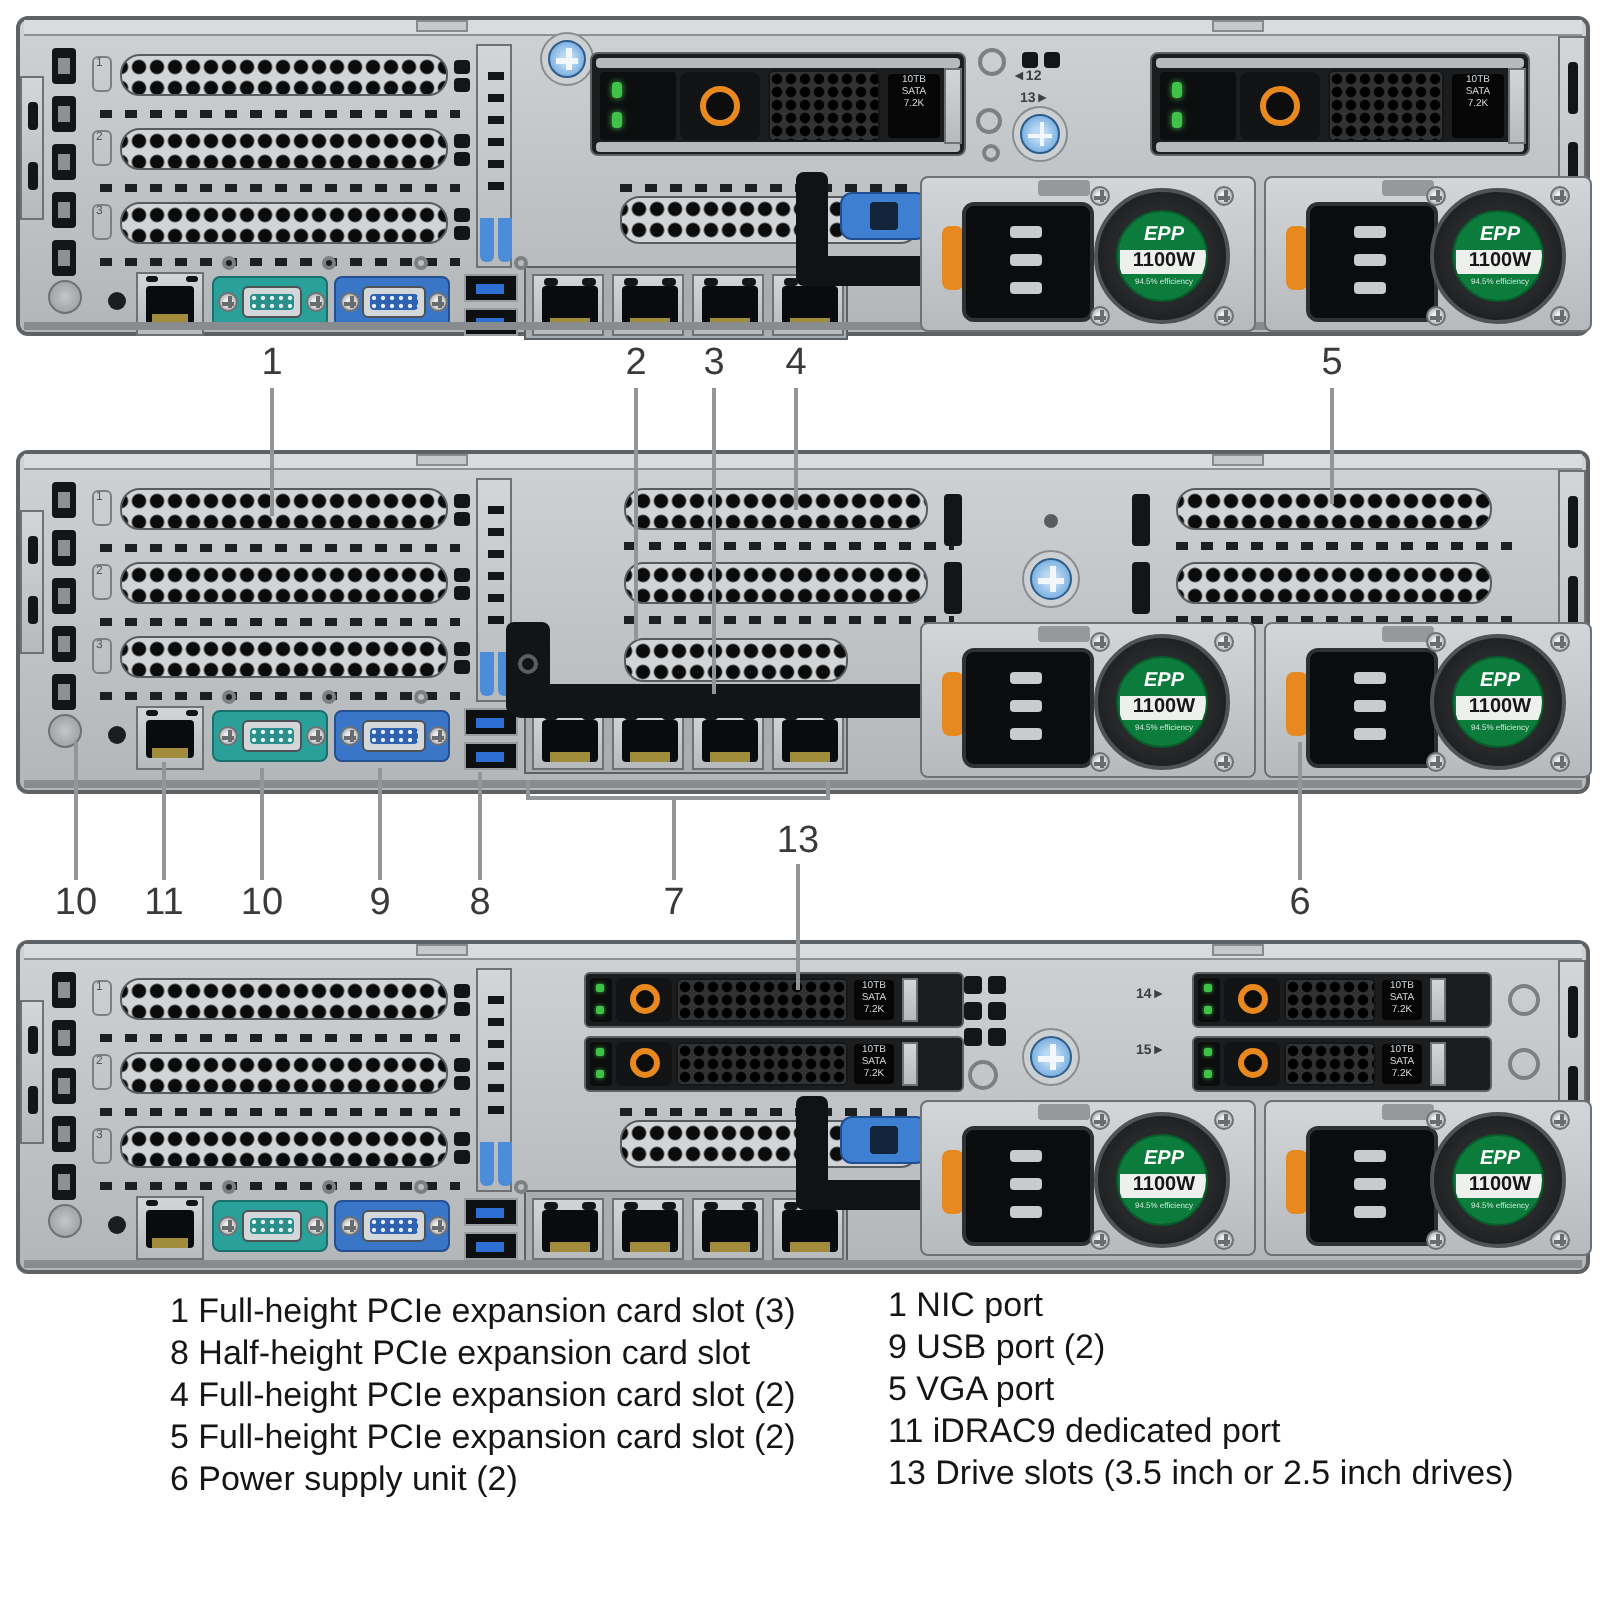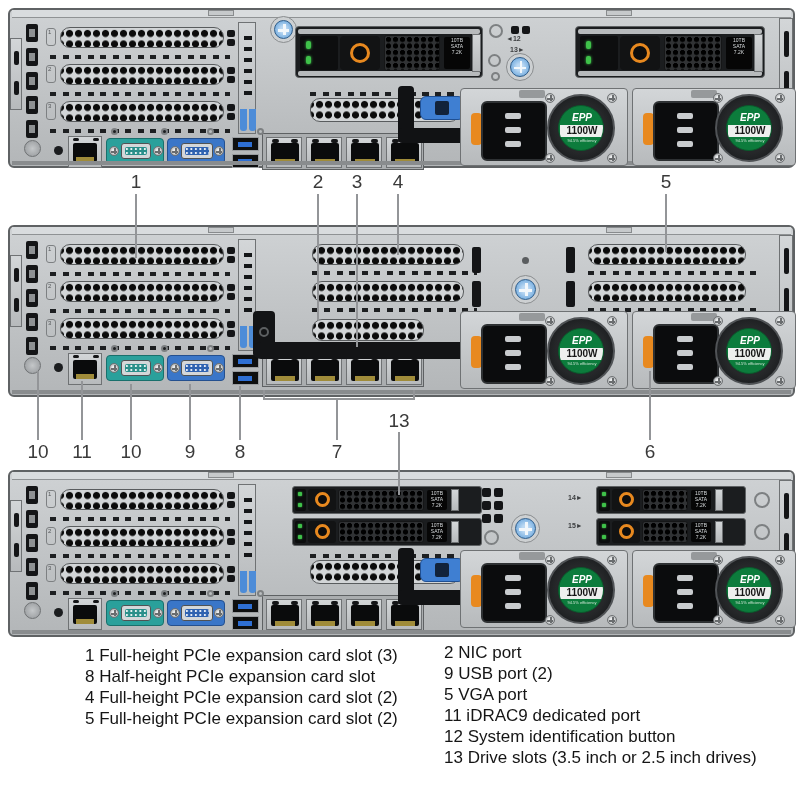--- a/index.html
+++ b/index.html
@@ -803,22 +803,22 @@
       <div class="lline" style="position: absolute; left: 413px; top: 390px; width: 2px; height: 8px;"></div>
       <div class="lline" style="position: absolute; left: 336px; top: 398px; width: 2px; height: 42px;"></div>
       <div style="position: absolute; left: 399px; top: 410px; transform: translateX(-50%); font-size: 19px; color: rgb(58, 58, 58);">13</div>
       <div class="lline" style="position: absolute; left: 398px; top: 432px; width: 2px; height: 63px;"></div>
     </div>
   <div id="legend-left" class="leg" style="left:85px;top:645px;">
       <div>1 Full-height PCIe expansion card slot (3)</div>
       <div>8 Half-height PCIe expansion card slot</div>
       <div>4 Full-height PCIe expansion card slot (2)</div>
       <div>5 Full-height PCIe expansion card slot (2)</div>
+      <div>6 Power supply unit (2)</div>
     </div>
   <div id="legend-right" class="leg" style="left:444px;top:642px;">
-      <div>2 NIC port</div>
+      <div>1 NIC port</div>
       <div>9 USB port (2)</div>
       <div>5 VGA port</div>
       <div>11 iDRAC9 dedicated port</div>
-      <div>12 System identification button</div>
       <div>13 Drive slots (3.5 inch or 2.5 inch drives)</div>
     </div>
 </div>
 
 </body></html>

